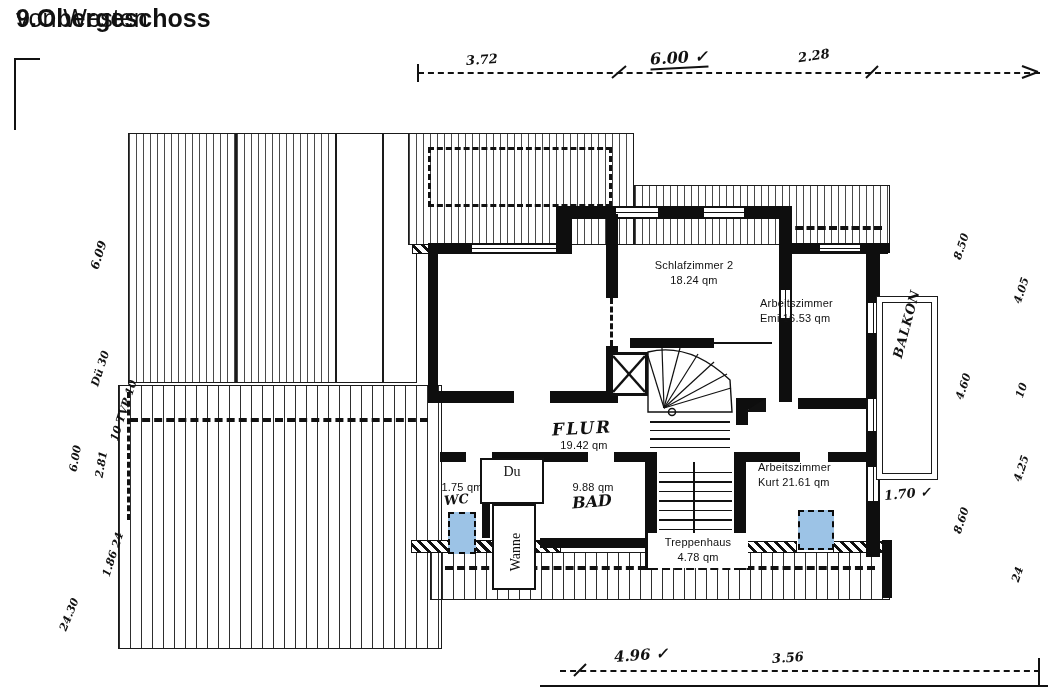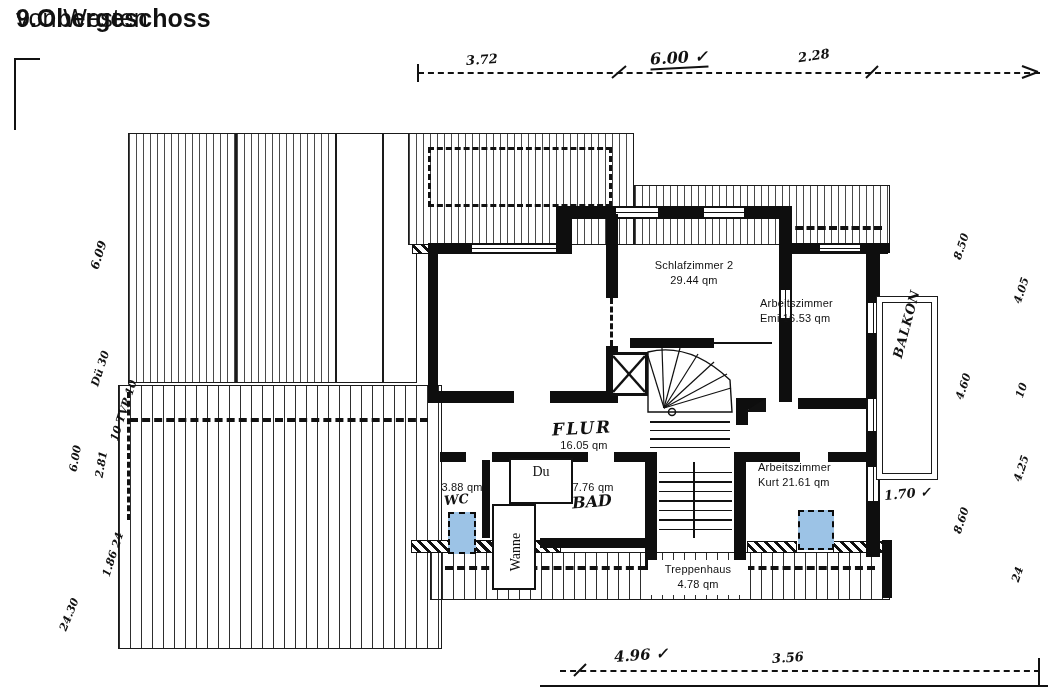--- a/index.html
+++ b/index.html
@@ -101,21 +101,21 @@
   <div class="wall" style="left:645px;top:452px;width:12px;height:86px;"></div>
   <div class="wall" style="left:734px;top:452px;width:12px;height:86px;"></div>
   <div class="wall" style="left:746px;top:452px;width:54px;height:10px;"></div>
   <div class="wall" style="left:828px;top:452px;width:38px;height:10px;"></div>
   <div class="wall" style="left:540px;top:538px;width:110px;height:10px;"></div>
   <div class="wall" style="left:482px;top:460px;width:8px;height:78px;"></div>
   <div class="wall" style="left:645px;top:538px;width:12px;height:32px;"></div>
   <div class="wall" style="left:734px;top:538px;width:12px;height:32px;"></div>
   <div class="wall" style="left:882px;top:540px;width:10px;height:58px;"></div>
 
-  <div class="white" style="left:509px;top:458px;width:64px;height:46px;border:2px solid #111;">
+  <div class="white" style="left:480px;top:458px;width:64px;height:46px;border:2px solid #111;">
     <span class="serif" style="position:static;display:block;text-align:center;margin-top:4px;">Du</span>
   </div>
   <div class="white" style="left:492px;top:504px;width:44px;height:86px;border:2px solid #111;">
     <span class="serif" style="left:2px;top:38px;transform:rotate(-90deg);transform-origin:center;display:block;width:40px;text-align:center;">Wanne</span>
   </div>
 
   <div class="white" style="left:610px;top:352px;width:38px;height:44px;border:3px solid #111;"></div>
 
   <div class="blue" style="left:448px;top:512px;width:28px;height:42px;background:#9cc3e6;"></div>
   <div class="blue" style="left:798px;top:510px;width:36px;height:40px;background:#9cc3e6;"></div>
@@ -179,33 +179,33 @@
   <div class="hand" style="left:948px;top:240px;font-size:11px;transform:rotate(-72deg);">8.50</div>
   <div class="hand" style="left:1008px;top:284px;font-size:11px;transform:rotate(-72deg);">4.05</div>
   <div class="hand" style="left:950px;top:380px;font-size:11px;transform:rotate(-72deg);">4.60</div>
   <div class="hand" style="left:1014px;top:384px;font-size:11px;transform:rotate(-72deg);">10</div>
   <div class="hand" style="left:1008px;top:462px;font-size:11px;transform:rotate(-72deg);">4.25</div>
   <div class="hand" style="left:948px;top:514px;font-size:11px;transform:rotate(-72deg);">8.60</div>
   <div class="hand" style="left:1010px;top:568px;font-size:11px;transform:rotate(-72deg);">24</div>
 
   <div class="lbl" style="left:628px;top:258px;width:132px;">
     <span style="position:static;">Schlafzimmer 2</span><br>
-    <span style="position:static;">29.44 qm</span>
+    <span style="position:static;">18.24 qm</span>
   </div>
   <div class="lbl" style="left:760px;top:296px;width:110px;text-align:left;">
     <span style="position:static;">Arbeitszimmer</span><br>
     <span style="position:static;margin-top:16px;">Emi 16.53 qm</span>
   </div>
   <div class="hand" style="left:552px;top:418px;font-size:17px;letter-spacing:2px;transform:rotate(-3deg);">FLUR</div>
-  <div class="lbl" style="left:552px;top:438px;width:64px;">16.05 qm</div>
-  <div class="lbl" style="left:440px;top:480px;width:44px;">3.88 qm</div>
+  <div class="lbl" style="left:552px;top:438px;width:64px;">19.42 qm</div>
+  <div class="lbl" style="left:440px;top:480px;width:44px;">1.75 qm</div>
   <div class="hand" style="left:444px;top:492px;font-size:13px;transform:rotate(-6deg);">WC</div>
-  <div class="lbl" style="left:558px;top:480px;width:70px;">7.76 qm</div>
+  <div class="lbl" style="left:558px;top:480px;width:70px;">9.88 qm</div>
   <div class="hand" style="left:572px;top:492px;font-size:16px;transform:rotate(-4deg);">BAD</div>
-  <div class="lbl white" style="left:648px;top:560px;width:100px;padding:2px 0;">
+  <div class="lbl white" style="left:648px;top:533px;width:100px;padding:2px 0;">
     <span style="position:static;">Treppenhaus</span><br>
     <span style="position:static;">4.78 qm</span>
   </div>
   <div class="lbl" style="left:758px;top:460px;width:114px;text-align:left;">
     <span style="position:static;">Arbeitszimmer</span><br>
     <span style="position:static;">Kurt 21.61 qm</span>
   </div>
   <div class="hand" style="left:890px;top:356px;font-size:13px;letter-spacing:1px;transform:rotate(-75deg);transform-origin:left top;">BALKON</div>
 
 </div>

